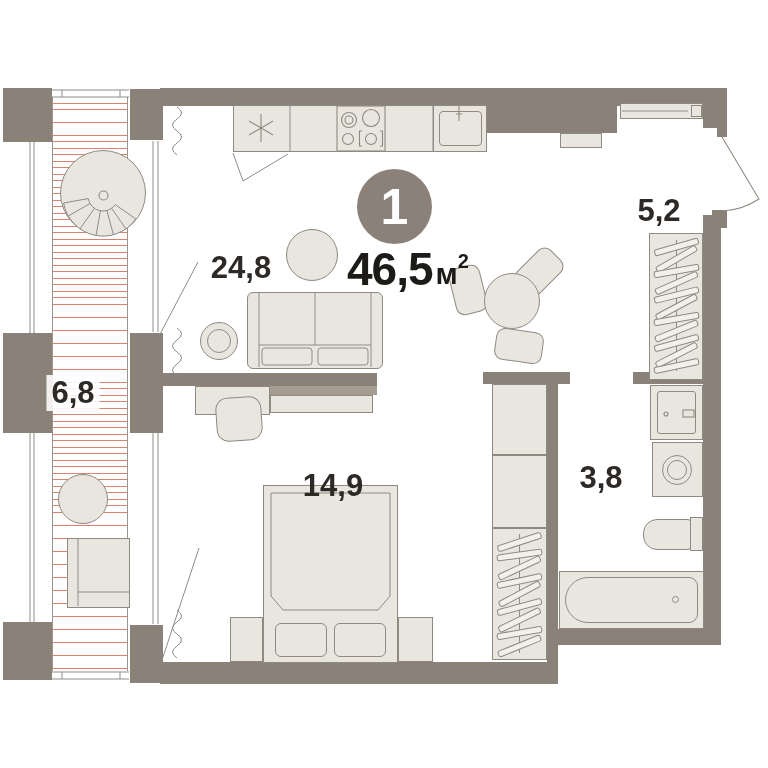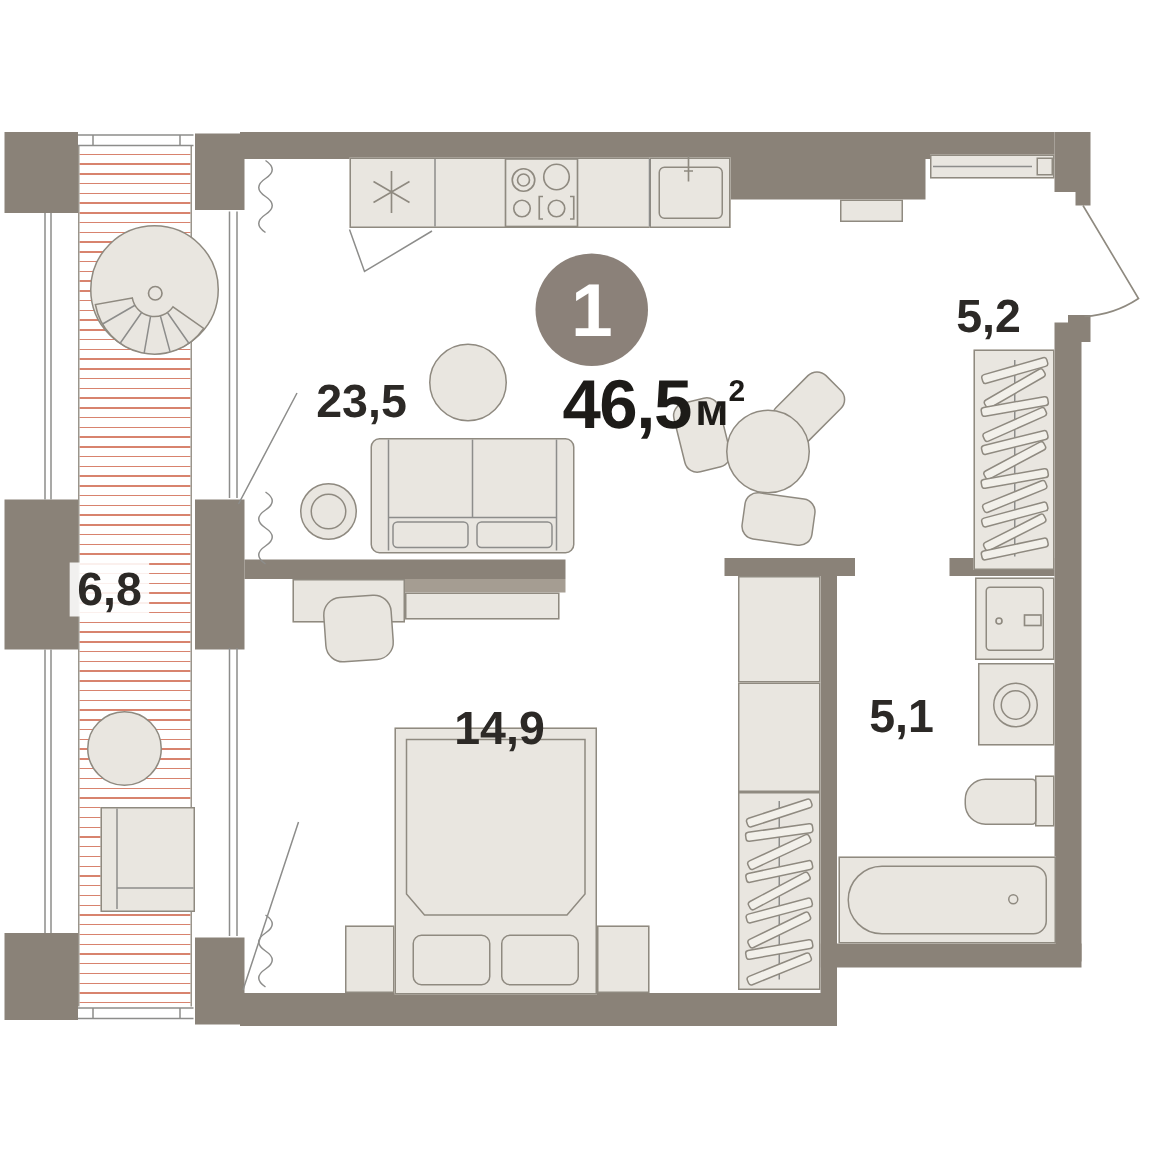--- a/index.html
+++ b/index.html
@@ -24,21 +24,21 @@
   .furn-shape{fill:var(--furniture_fill);stroke:var(--furniture_stroke);stroke-width:1;}
   .hang rect{fill:#f2f0ea;stroke:var(--furniture_stroke);stroke-width:1;}
   .room-label{position:absolute;z-index:6;color:var(--label);font-size:31px;font-weight:700;
         transform:translate(-50%,-50%);white-space:nowrap;}
   .room-label.on-hatch{background:rgba(255,255,255,0.88);padding:0 5px;}
   .badge{position:absolute;left:357px;top:169px;width:75px;height:75px;border-radius:50%;
         background:var(--badge_bg);color:var(--badge_text);display:flex;align-items:center;
         justify-content:center;font-size:50px;font-weight:600;z-index:6;}
   .area{position:absolute;left:347px;top:246px;display:flex;align-items:flex-start;
         color:#1d1b18;font-weight:600;z-index:6;}
-  .area .num{font-size:46px;line-height:1;letter-spacing:-1px;margin-left:28px;}
+  .area .num{font-size:46px;line-height:1;letter-spacing:-1px;}
   .area .unit{font-size:30px;line-height:1;margin-top:13px;margin-left:3px;}
   .area .sup{font-size:20px;line-height:1;margin-top:5px;}
 </style>
 </head>
 <body>
 
 <div class="plan">
 
   <div class="hatch"></div>
 
@@ -180,25 +180,25 @@
       <path class="furn-shape" d="M88.2 198.6 L63.6 203 A40 40 0 0 0 135.8 219 L115.3 204.6 A15 15 0 0 1 88.2 198.6 Z"></path>
       <path class="thin" d="M90 203.5 L68.4 216 M94.4 208.3 L80.1 228.8 M100.4 210.8 L96.1 235.4 M106.9 210.5 L113.4 234.6 M111.6 208.3 L125.9 228.8"></path>
       <circle class="ln" cx="103.5" cy="195.5" r="4.5"></circle>
     </g>
     <g class="ln">
       <circle cx="666" cy="414" r="2"></circle>
       <rect x="683" y="410" width="11" height="7"></rect>
     </g>
   </svg>
 
-  <div class="room-label" style="left:241px;top:268px;">23,5</div>
+  <div class="room-label" style="left:241px;top:268px;">24,8</div>
   <div class="room-label" style="left:333px;top:486px;">14,9</div>
   <div class="room-label on-hatch" style="left:73px;top:393px;">6,8</div>
   <div class="room-label" style="left:659px;top:211px;">5,2</div>
-  <div class="room-label" style="left:601px;top:478px;">5,1</div>
+  <div class="room-label" style="left:601px;top:478px;">3,8</div>
 
   <div class="badge">
     <span>1</span>
   </div>
   <div class="area">
     <span class="num">46,5</span>
     <span class="unit">м</span>
     <span class="sup">2</span>
   </div>
 

